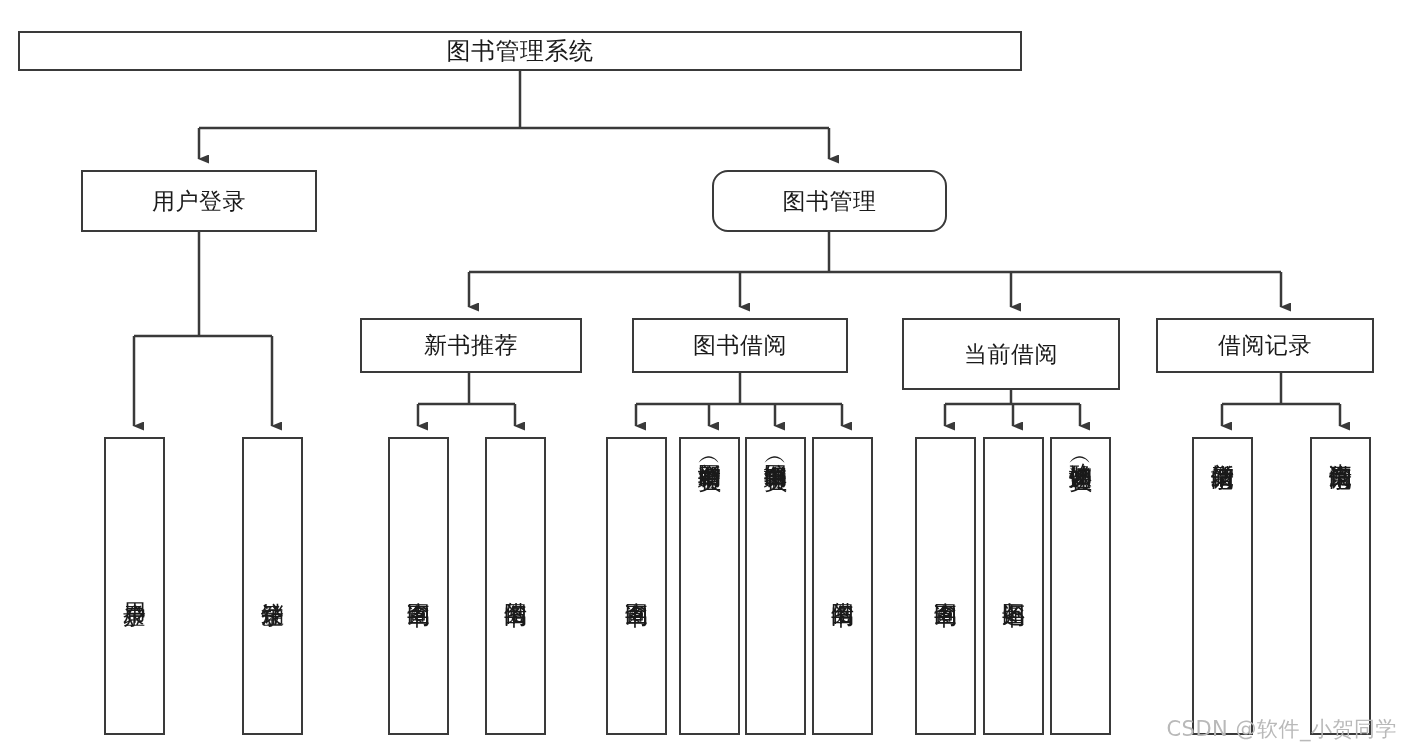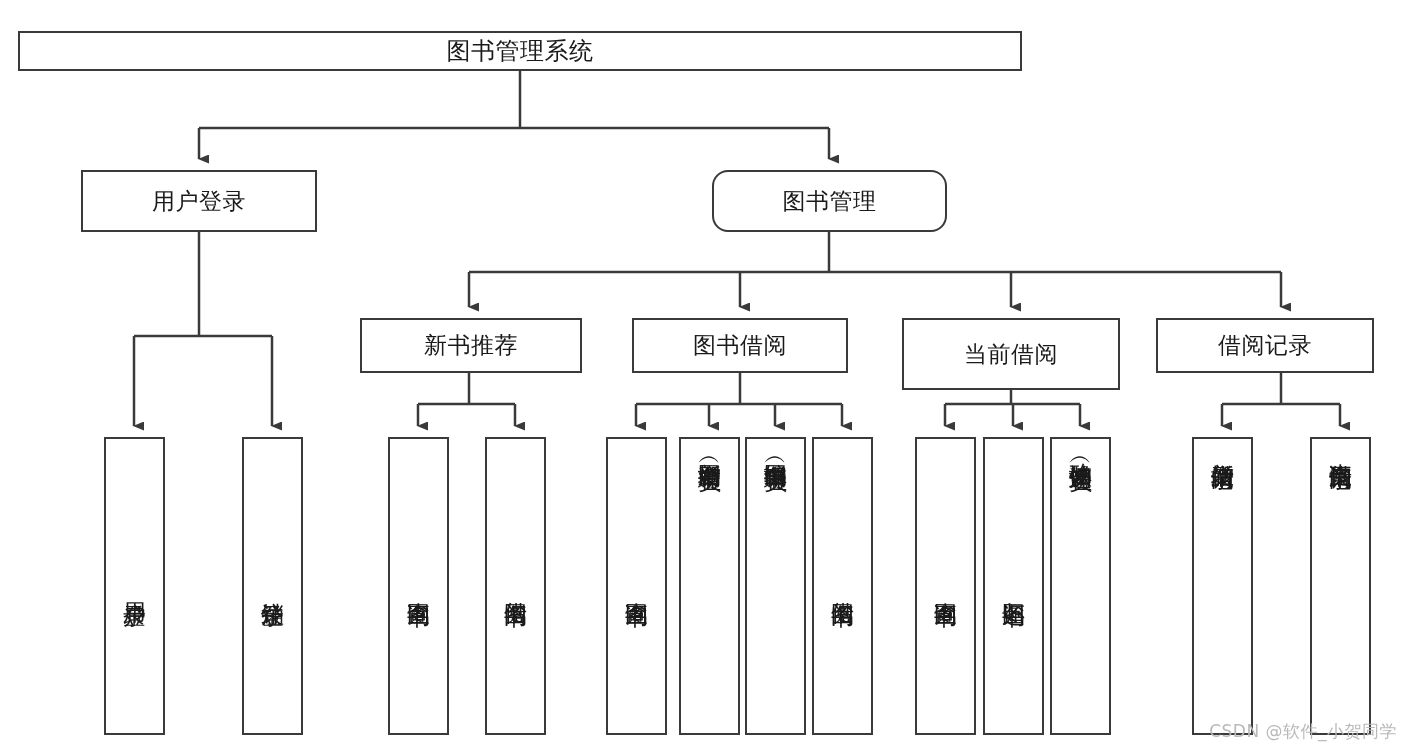--- a/index.html
+++ b/index.html
@@ -65,21 +65,21 @@
     text-align: center;
   }
   
   .node.vert.long {
     align-items: flex-start;
   }
   #watermark {
     position: absolute;
     right: 8px;
     bottom: 4px;
-    font-size: 17px;
+    font-size: 21px;
     color: #b9b9b9;
     z-index: 5;
     white-space: nowrap;
     letter-spacing: 0.5px;
     user-select: none;
   }
 </style>
 </head>
 <body>
 

